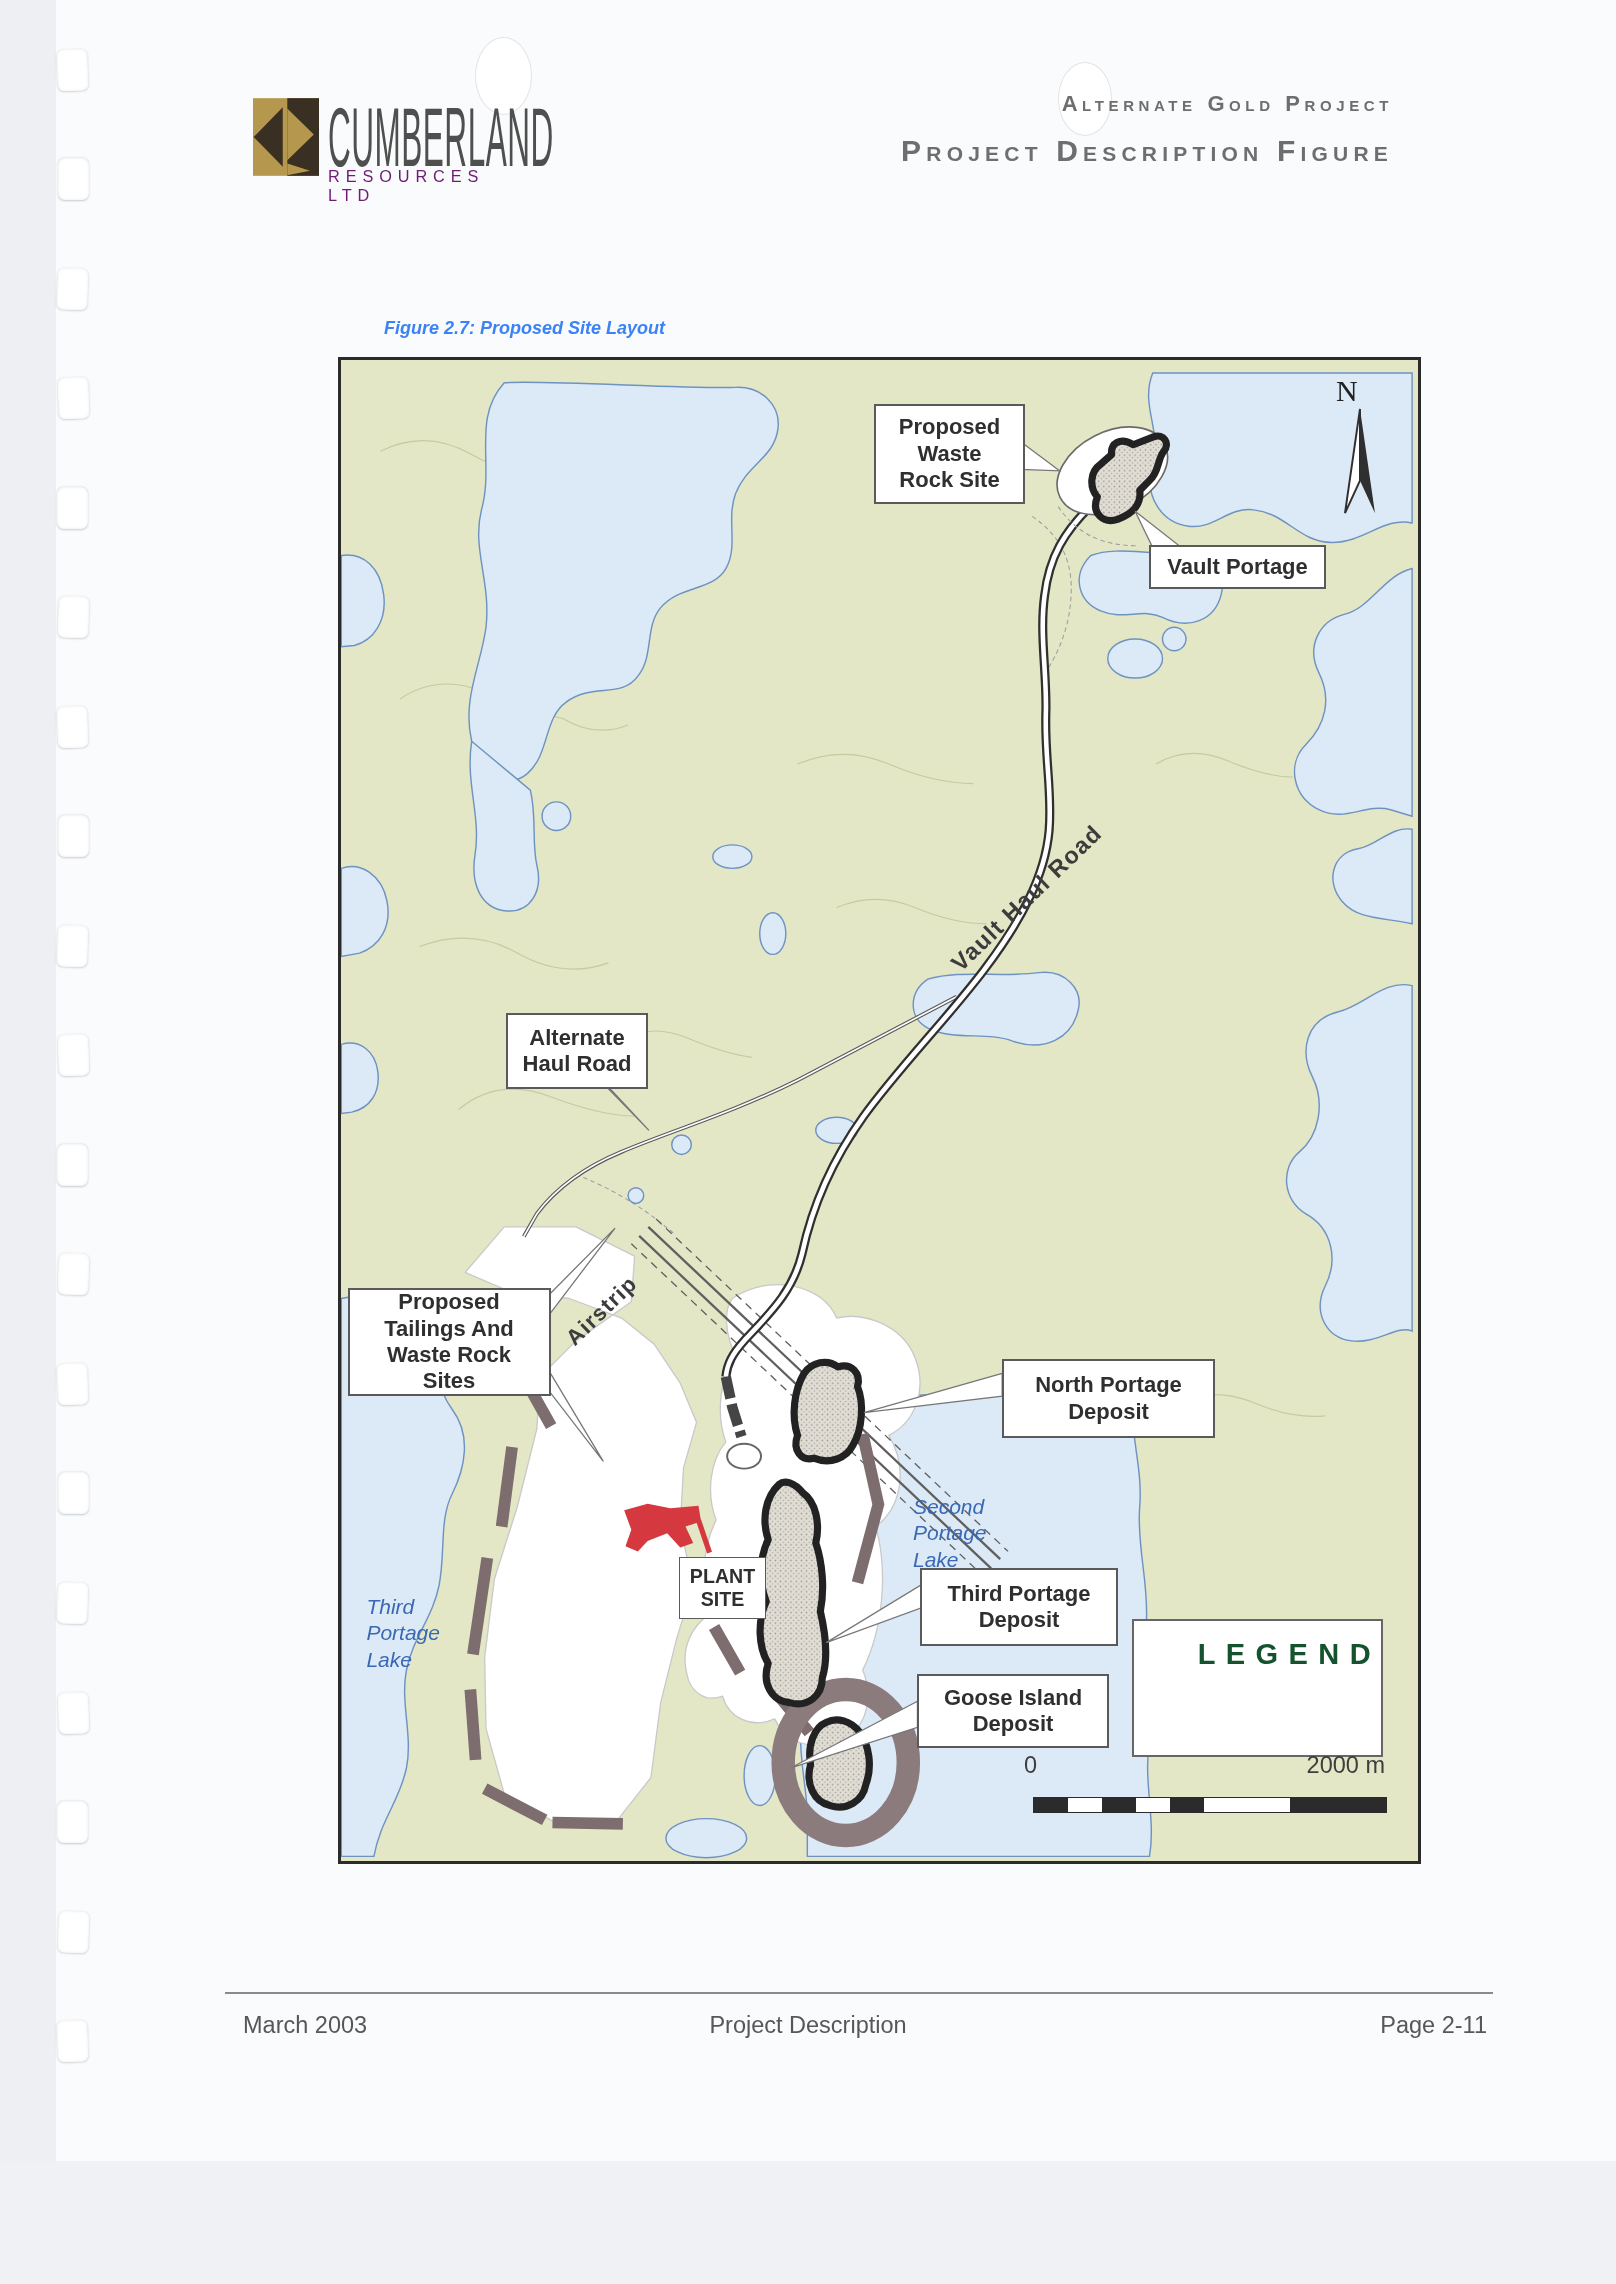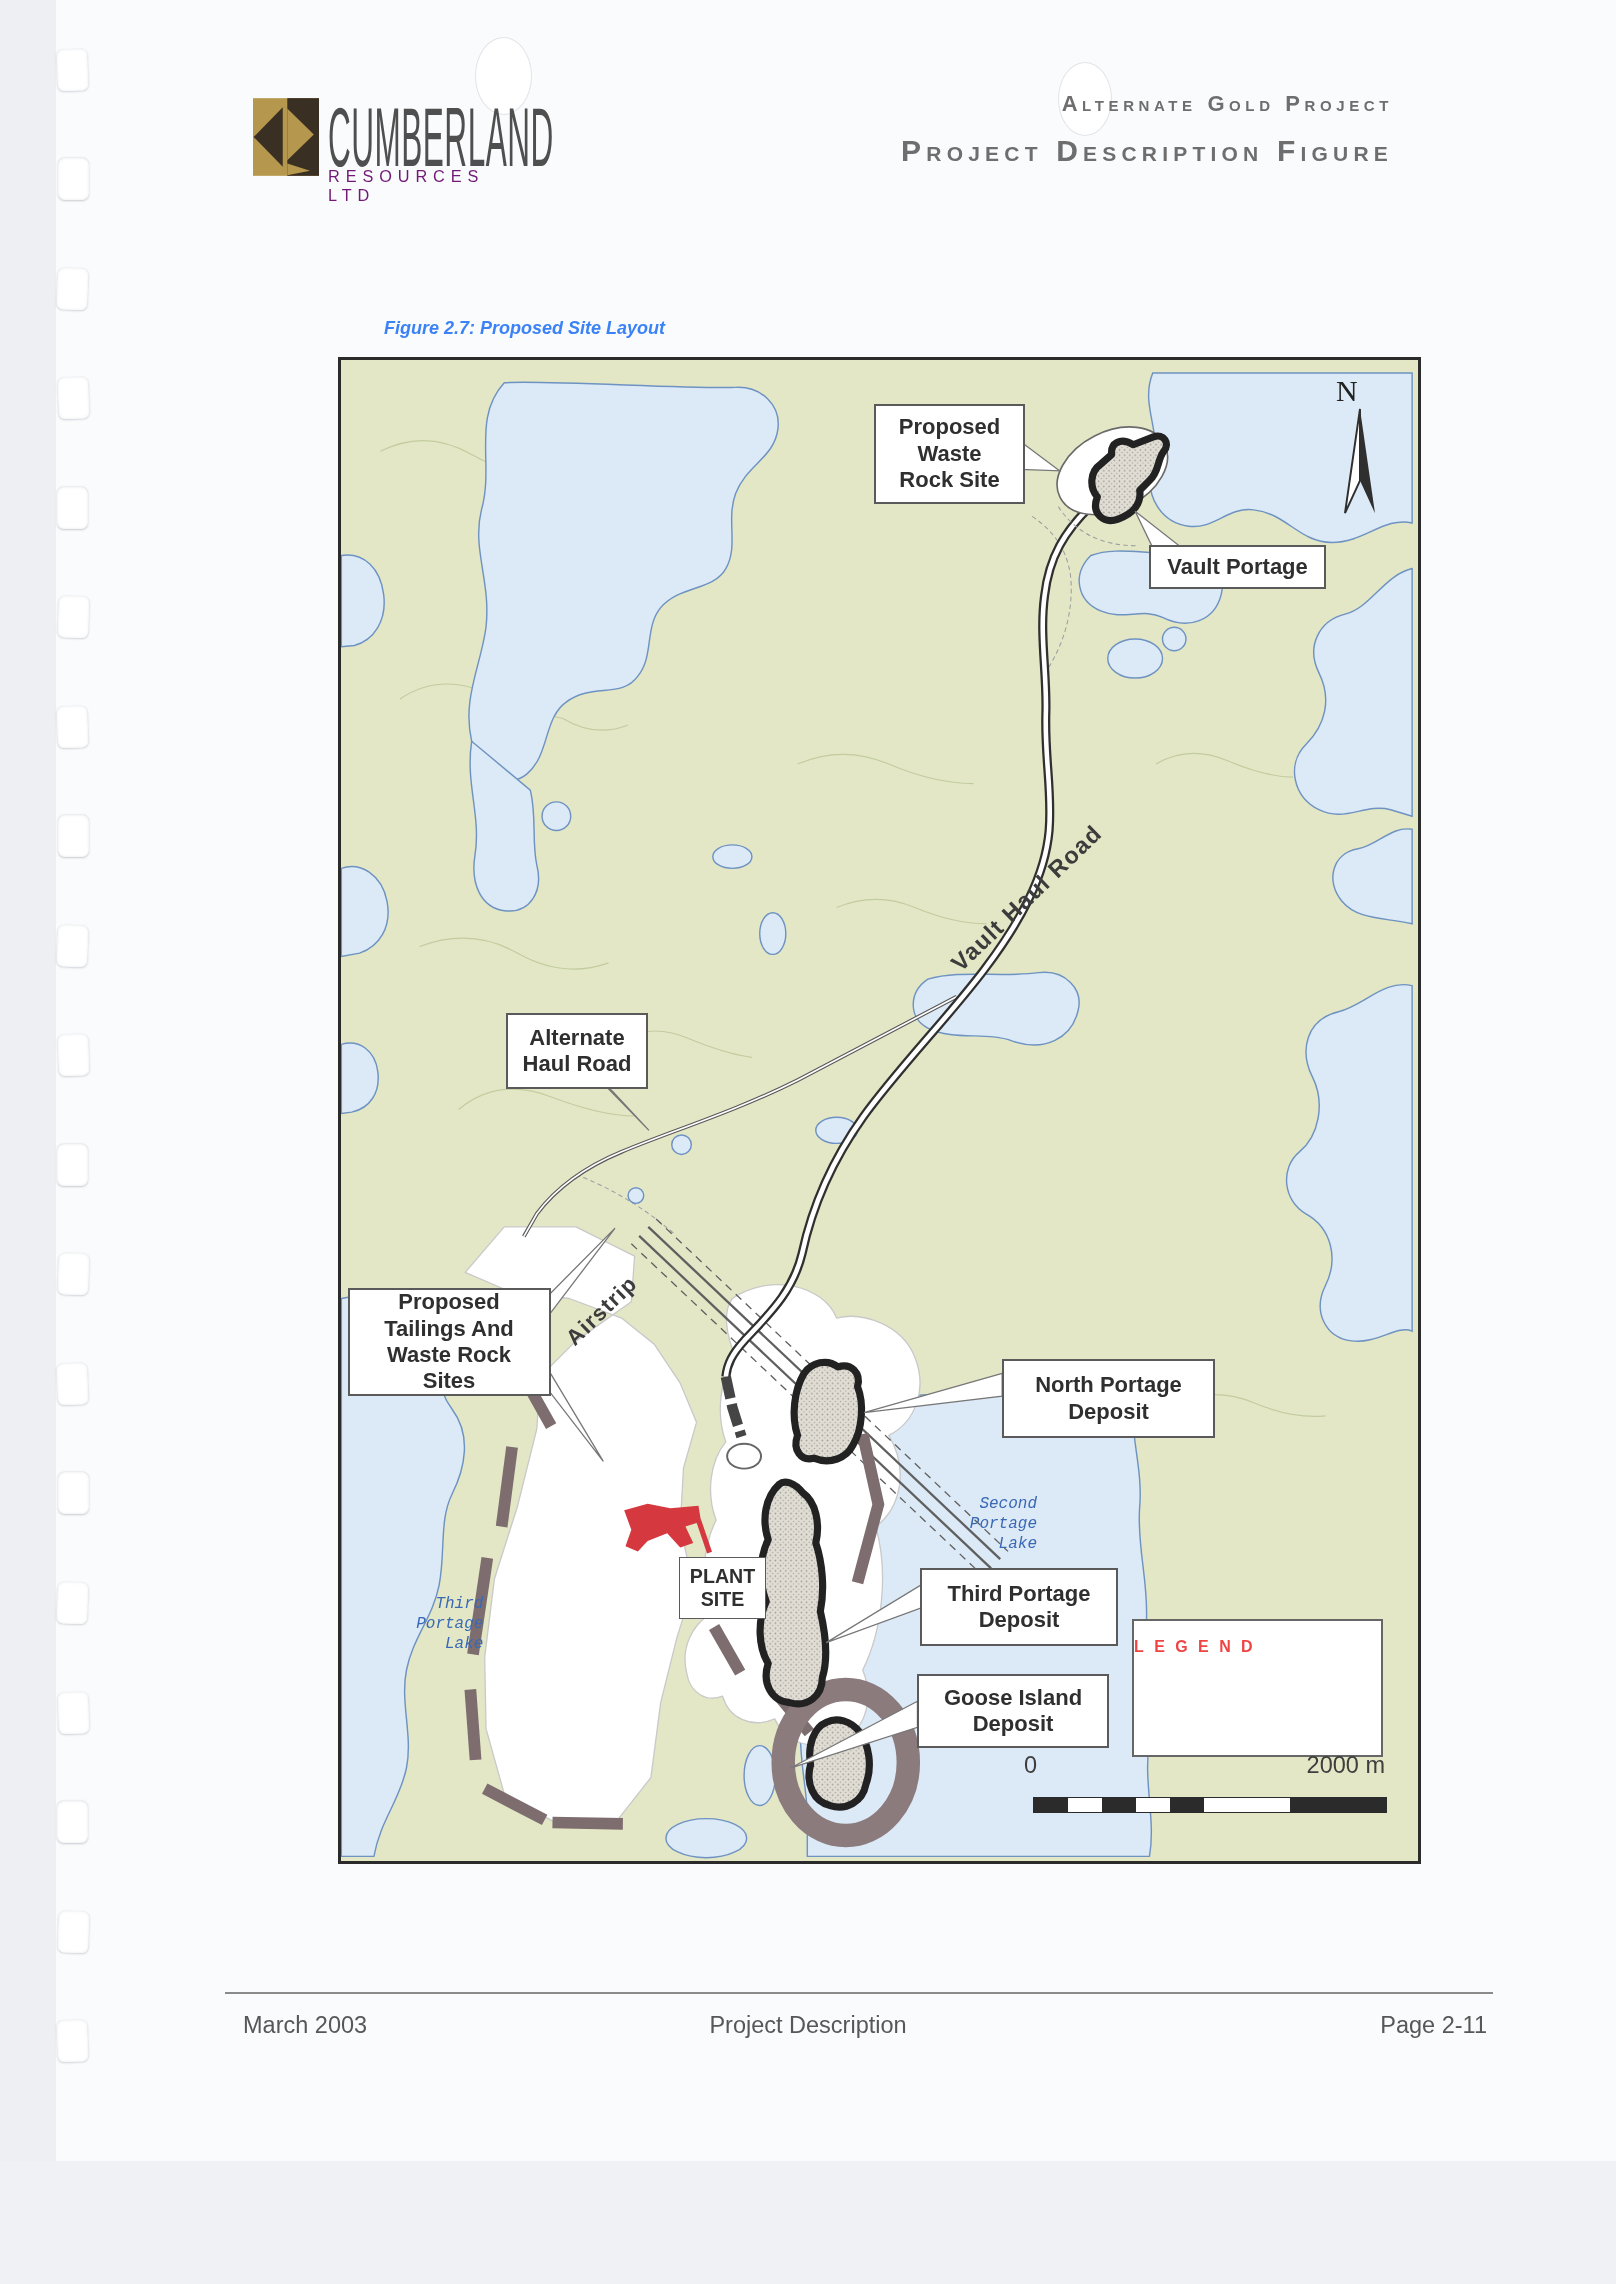--- a/index.html
+++ b/index.html
@@ -39,29 +39,29 @@
   .whitearea{fill:#ffffff;stroke:#c9c9c9;stroke-width:2;stroke-linejoin:round;}
   .dyke{fill:none;stroke:var(--dyke);stroke-width:18;stroke-linecap:butt;}
   .deposit{fill:url(#stip);stroke:var(--depositstroke);stroke-width:11;stroke-linejoin:round;}
   .pointer{fill:#ffffff;stroke:#777;stroke-width:2;}
   .callout{position:absolute;background:#fff;border:2px solid var(--labelborder);
            color:var(--textdark);font-weight:bold;font-size:22px;line-height:1.2;
            text-align:center;white-space:pre-line;display:flex;align-items:center;
            justify-content:center;}
   .roadlabel{position:absolute;font-weight:bold;color:#3c3c3c;letter-spacing:1.3px;
              transform-origin:left bottom;white-space:nowrap;}
-  .lakelabel{position:absolute;font-family:Liberation Mono, monospace;font-style:italic;
-             color:var(--laketext);text-align:right;white-space:pre-line;
-             font-size:16px;line-height:1.25;}
+  .lakelabel{position:absolute;font-family:Liberation Sans, sans-serif;font-style:italic;
+             color:var(--laketext);text-align:left;white-space:pre-line;
+             font-size:21px;line-height:1.25;}
   .north-n{position:absolute;left:995px;top:14.3px;font-family:"Liberation Serif",serif;
            font-size:30px;color:#222;}
   .legend{position:absolute;left:791px;top:1259px;width:251px;height:138px;background:#fff;
           border:2px solid #666;box-sizing:border-box;}
-  .legend-title{margin-top:17px;text-align:left;font-size:16px;font-weight:bold;
-                letter-spacing:10.4px;color:#ef4444;}
+  .legend-title{margin-top:17px;text-align:right;font-size:29px;font-weight:bold;
+                letter-spacing:10.4px;color:#14532d;}
   .legend-row{position:absolute;left:18px;top:56px;width:215px;height:72px;}
   .legend-label{position:absolute;left:83px;top:21px;font-size:23.5px;color:#222;}
   .scalebar{position:absolute;left:692px;top:1437px;width:352px;height:14.3px;display:flex;
             border:1.3px solid #2b2b2b;box-sizing:content-box;}
   .sb-b{background:#2b2b2b;}
   .sb-w{background:#fff;}
   .scale-num{position:absolute;top:1392px;font-size:23.5px;color:#3e3e3e;}
   
   .footline{position:absolute;left:225px;top:1992px;width:1268px;height:2px;background:#8a8a8a;}
   .foot{position:absolute;top:2012px;font-size:23.5px;color:#575757;}

